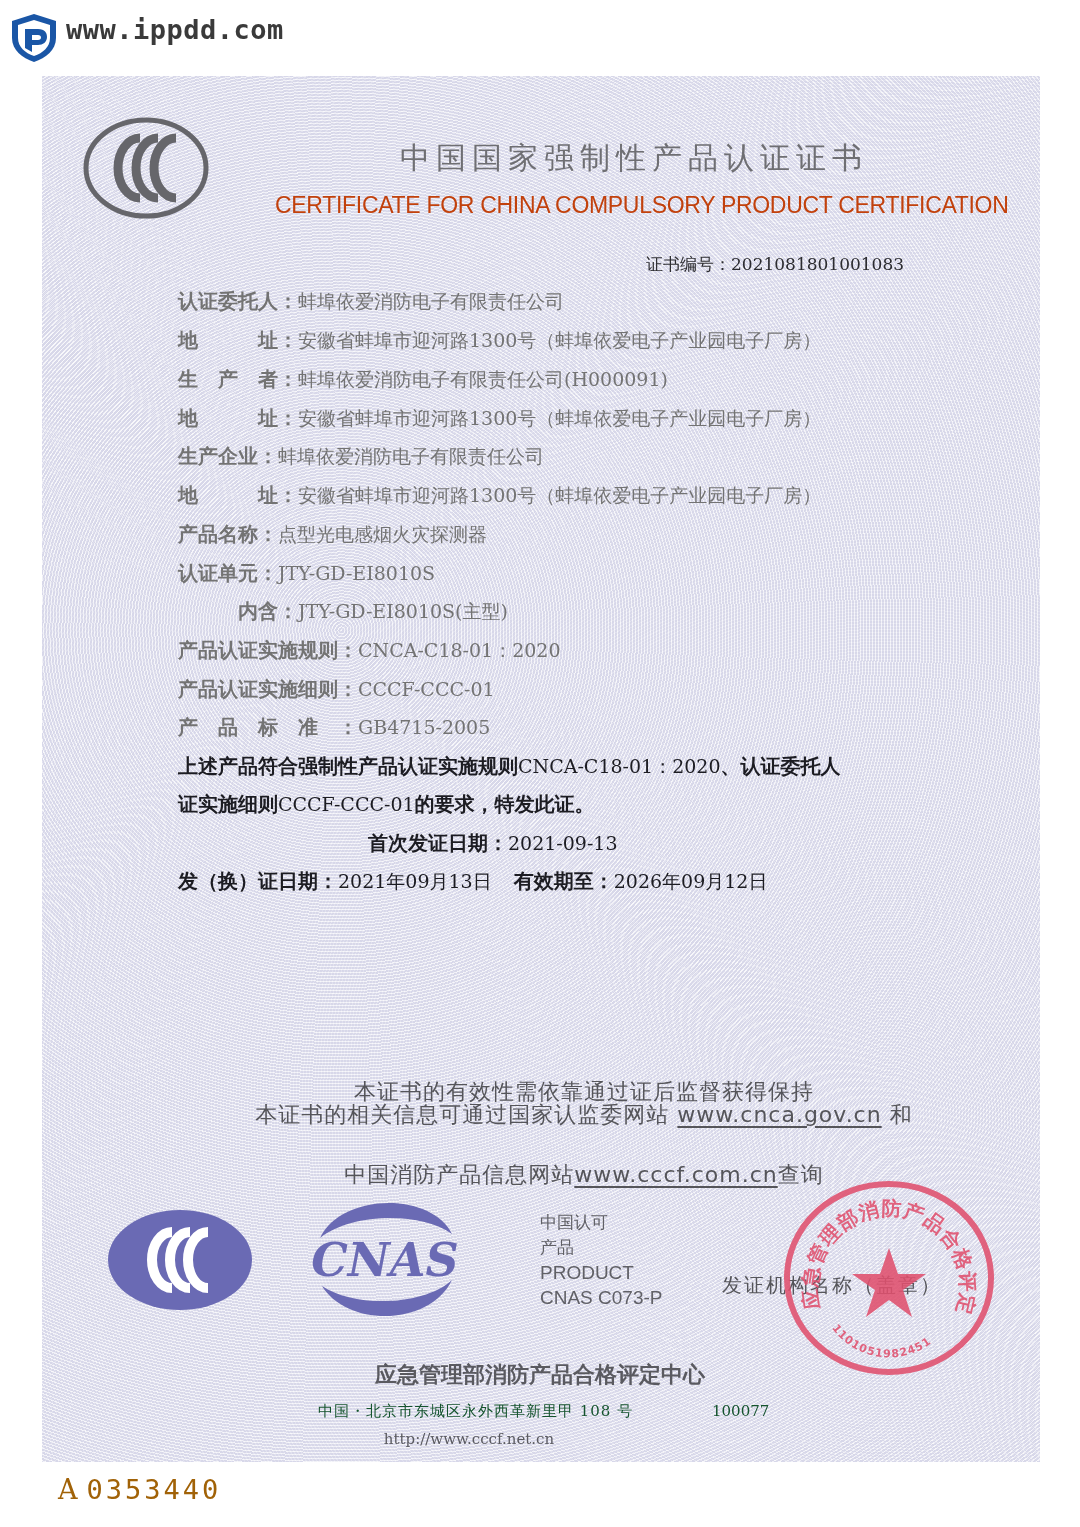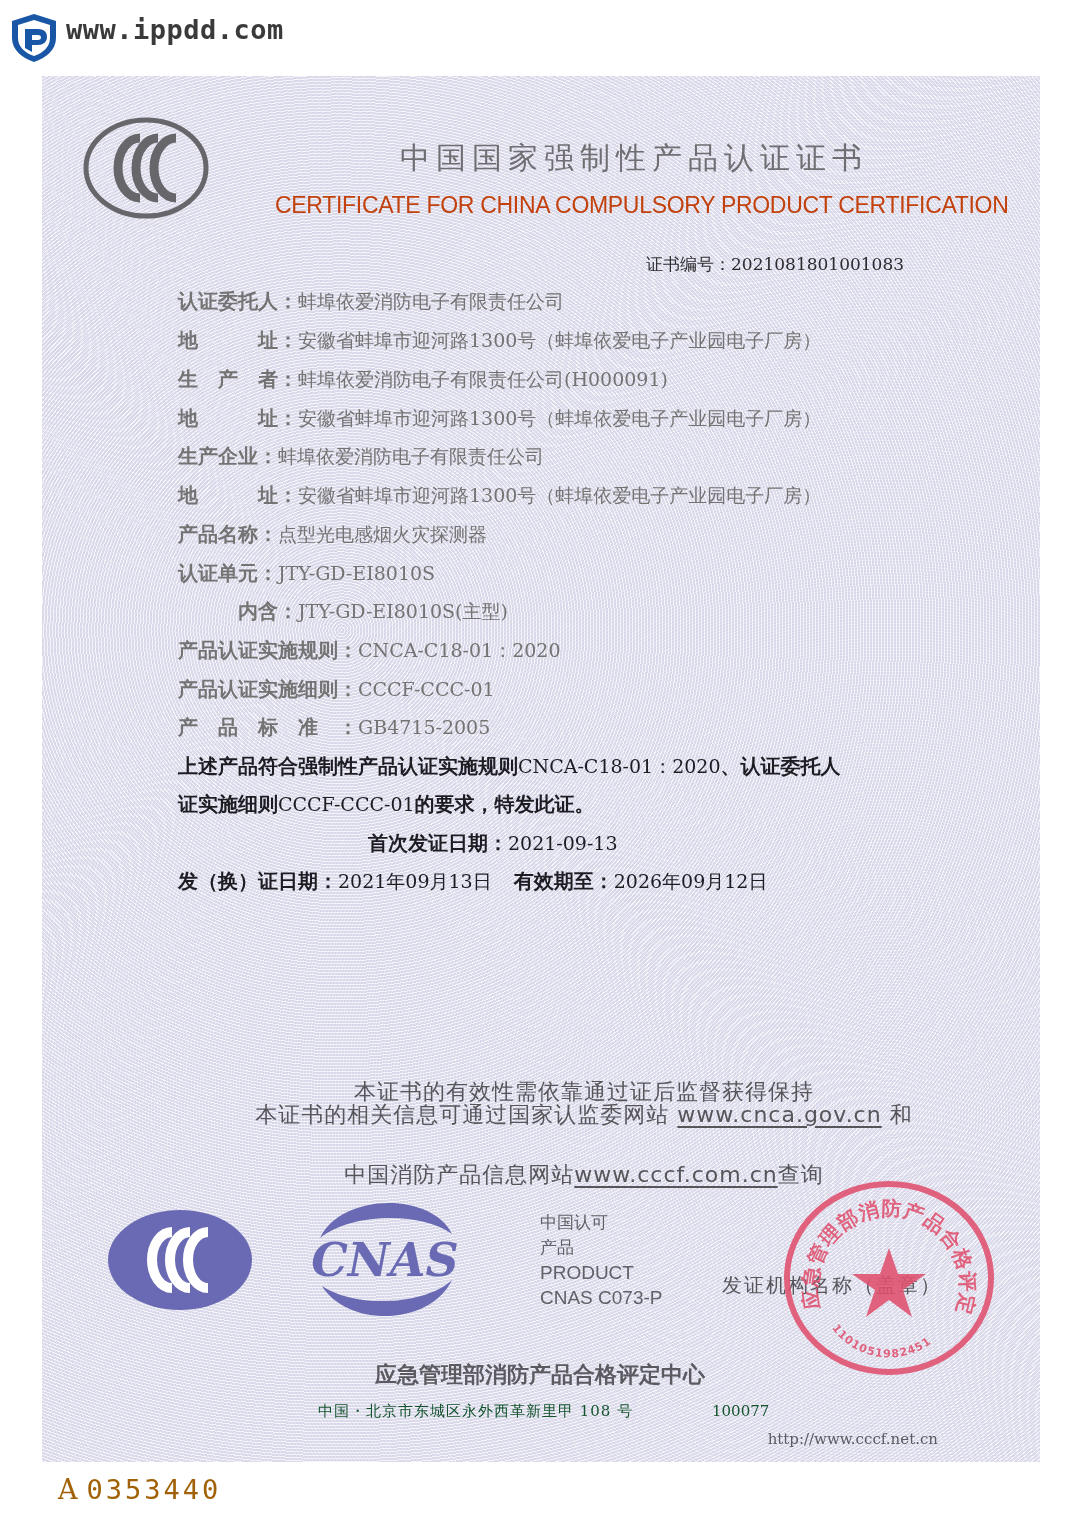--- a/index.html
+++ b/index.html
@@ -64,21 +64,21 @@
   .seal { left: 780px; top: 1178px; width: 218px; height: 200px; }
   .org-name {
     left: 0; width: 1080px; top: 1360px; text-align: center;
     font-family: "DejaVu Sans", "Liberation Sans", sans-serif;
     font-weight: bold; font-size: 22px; color: #5a5a60;
   }
   .org-addr {
     left: 318px; top: 1402px; font-size: 15px; color: #14532d; letter-spacing: 1px;
   }
   .org-zip { left: 712px; top: 1402px; font-size: 15px; color: #14532d; }
-  .org-url { left: 0; width: 938px; text-align: right; top: 1430px; font-size: 15px; color: #5a5a60; }
+  .org-url { left: 0; width: 938px; text-align: center; top: 1430px; font-size: 15px; color: #5a5a60; }
   .serial {
     left: 58px; top: 1474px; font-size: 27px; color: #a16207; letter-spacing: 3px;
     font-family: "DejaVu Sans Mono", "Liberation Mono", monospace;
   }
   .serial .prefix { font-family: "DejaVu Serif", "Liberation Serif", serif; margin-right: 6px; }
 </style>
 </head>
 <body>
 
 <div class="watermark-bar">

